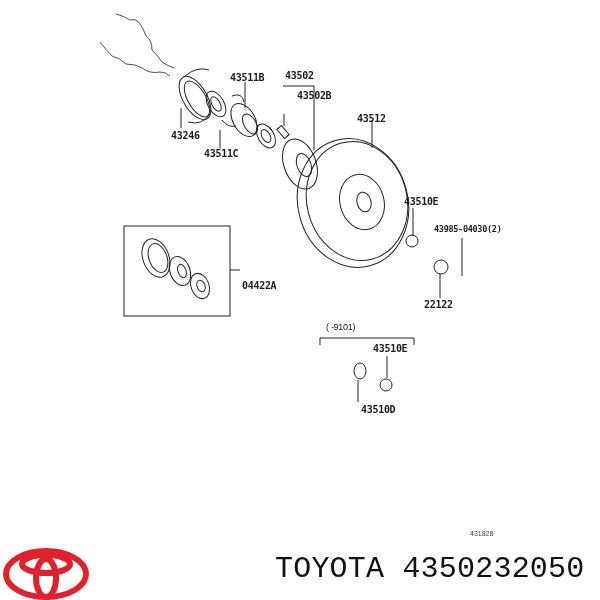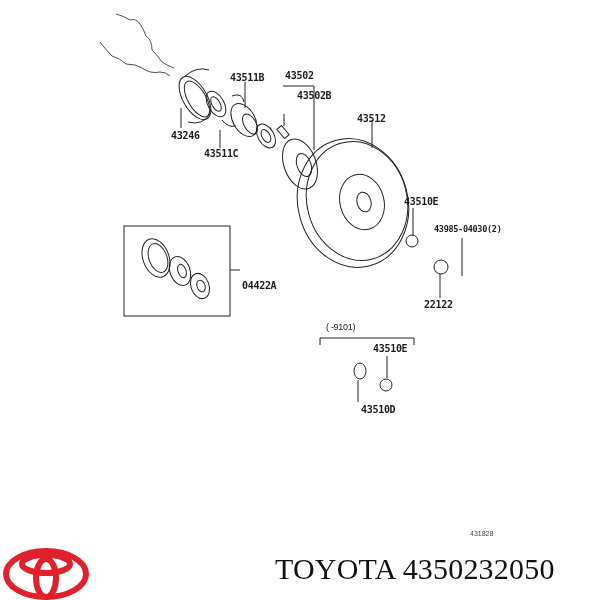--- a/index.html
+++ b/index.html
@@ -2,21 +2,21 @@
 <html><head>
 <meta charset="utf-8">
 <style>
   html, body { margin:0; padding:0; background:#ffffff; }
   body { width:600px; height:600px; position:relative; overflow:hidden; font-family:"DejaVu Sans Mono", monospace; }
   #diagram { position:absolute; left:0; top:0; width:600px; height:600px; }
   .lbl { position:absolute; font-family:"DejaVu Sans Mono", monospace; font-size:10px; font-weight:bold; color:#1a1a1a; letter-spacing:-0.3px; white-space:nowrap; }
   .lbl-sm { font-size:8.5px; }
   .lbl-range { font-family:"Liberation Sans", sans-serif; font-weight:normal; font-size:9px; }
   .code { position:absolute; left:470px; top:530px; font-family:"Liberation Sans", sans-serif; font-size:7px; color:#444; }
-  .brand { position:absolute; left:275px; top:552px; font-family:Liberation Serif, serif; font-size:30px; color:#111; letter-spacing:0.2px; white-space:nowrap; }
+  .brand { position:absolute; left:275px; top:552px; font-family:Liberation Mono, monospace; font-size:30px; color:#111; letter-spacing:0.2px; white-space:nowrap; }
   .logo { position:absolute; left:2px; top:545px; width:88px; height:55px; }
 </style>
 </head>
 <body>
 
 <svg id="diagram" viewBox="0 0 600 600" xmlns="http://www.w3.org/2000/svg">
   <g fill="none" stroke="#222" stroke-width="1">
 
     <path d="M116 14 q8 2 14 6 q6 -2 10 4 q4 6 6 12 q6 4 6 14 q6 6 10 12 q6 4 12 6 M100 42 q6 8 12 14 q8 2 14 8 q10 0 16 4 q8 6 18 4 q6 0 10 4" stroke-width="0.8"></path>
 

